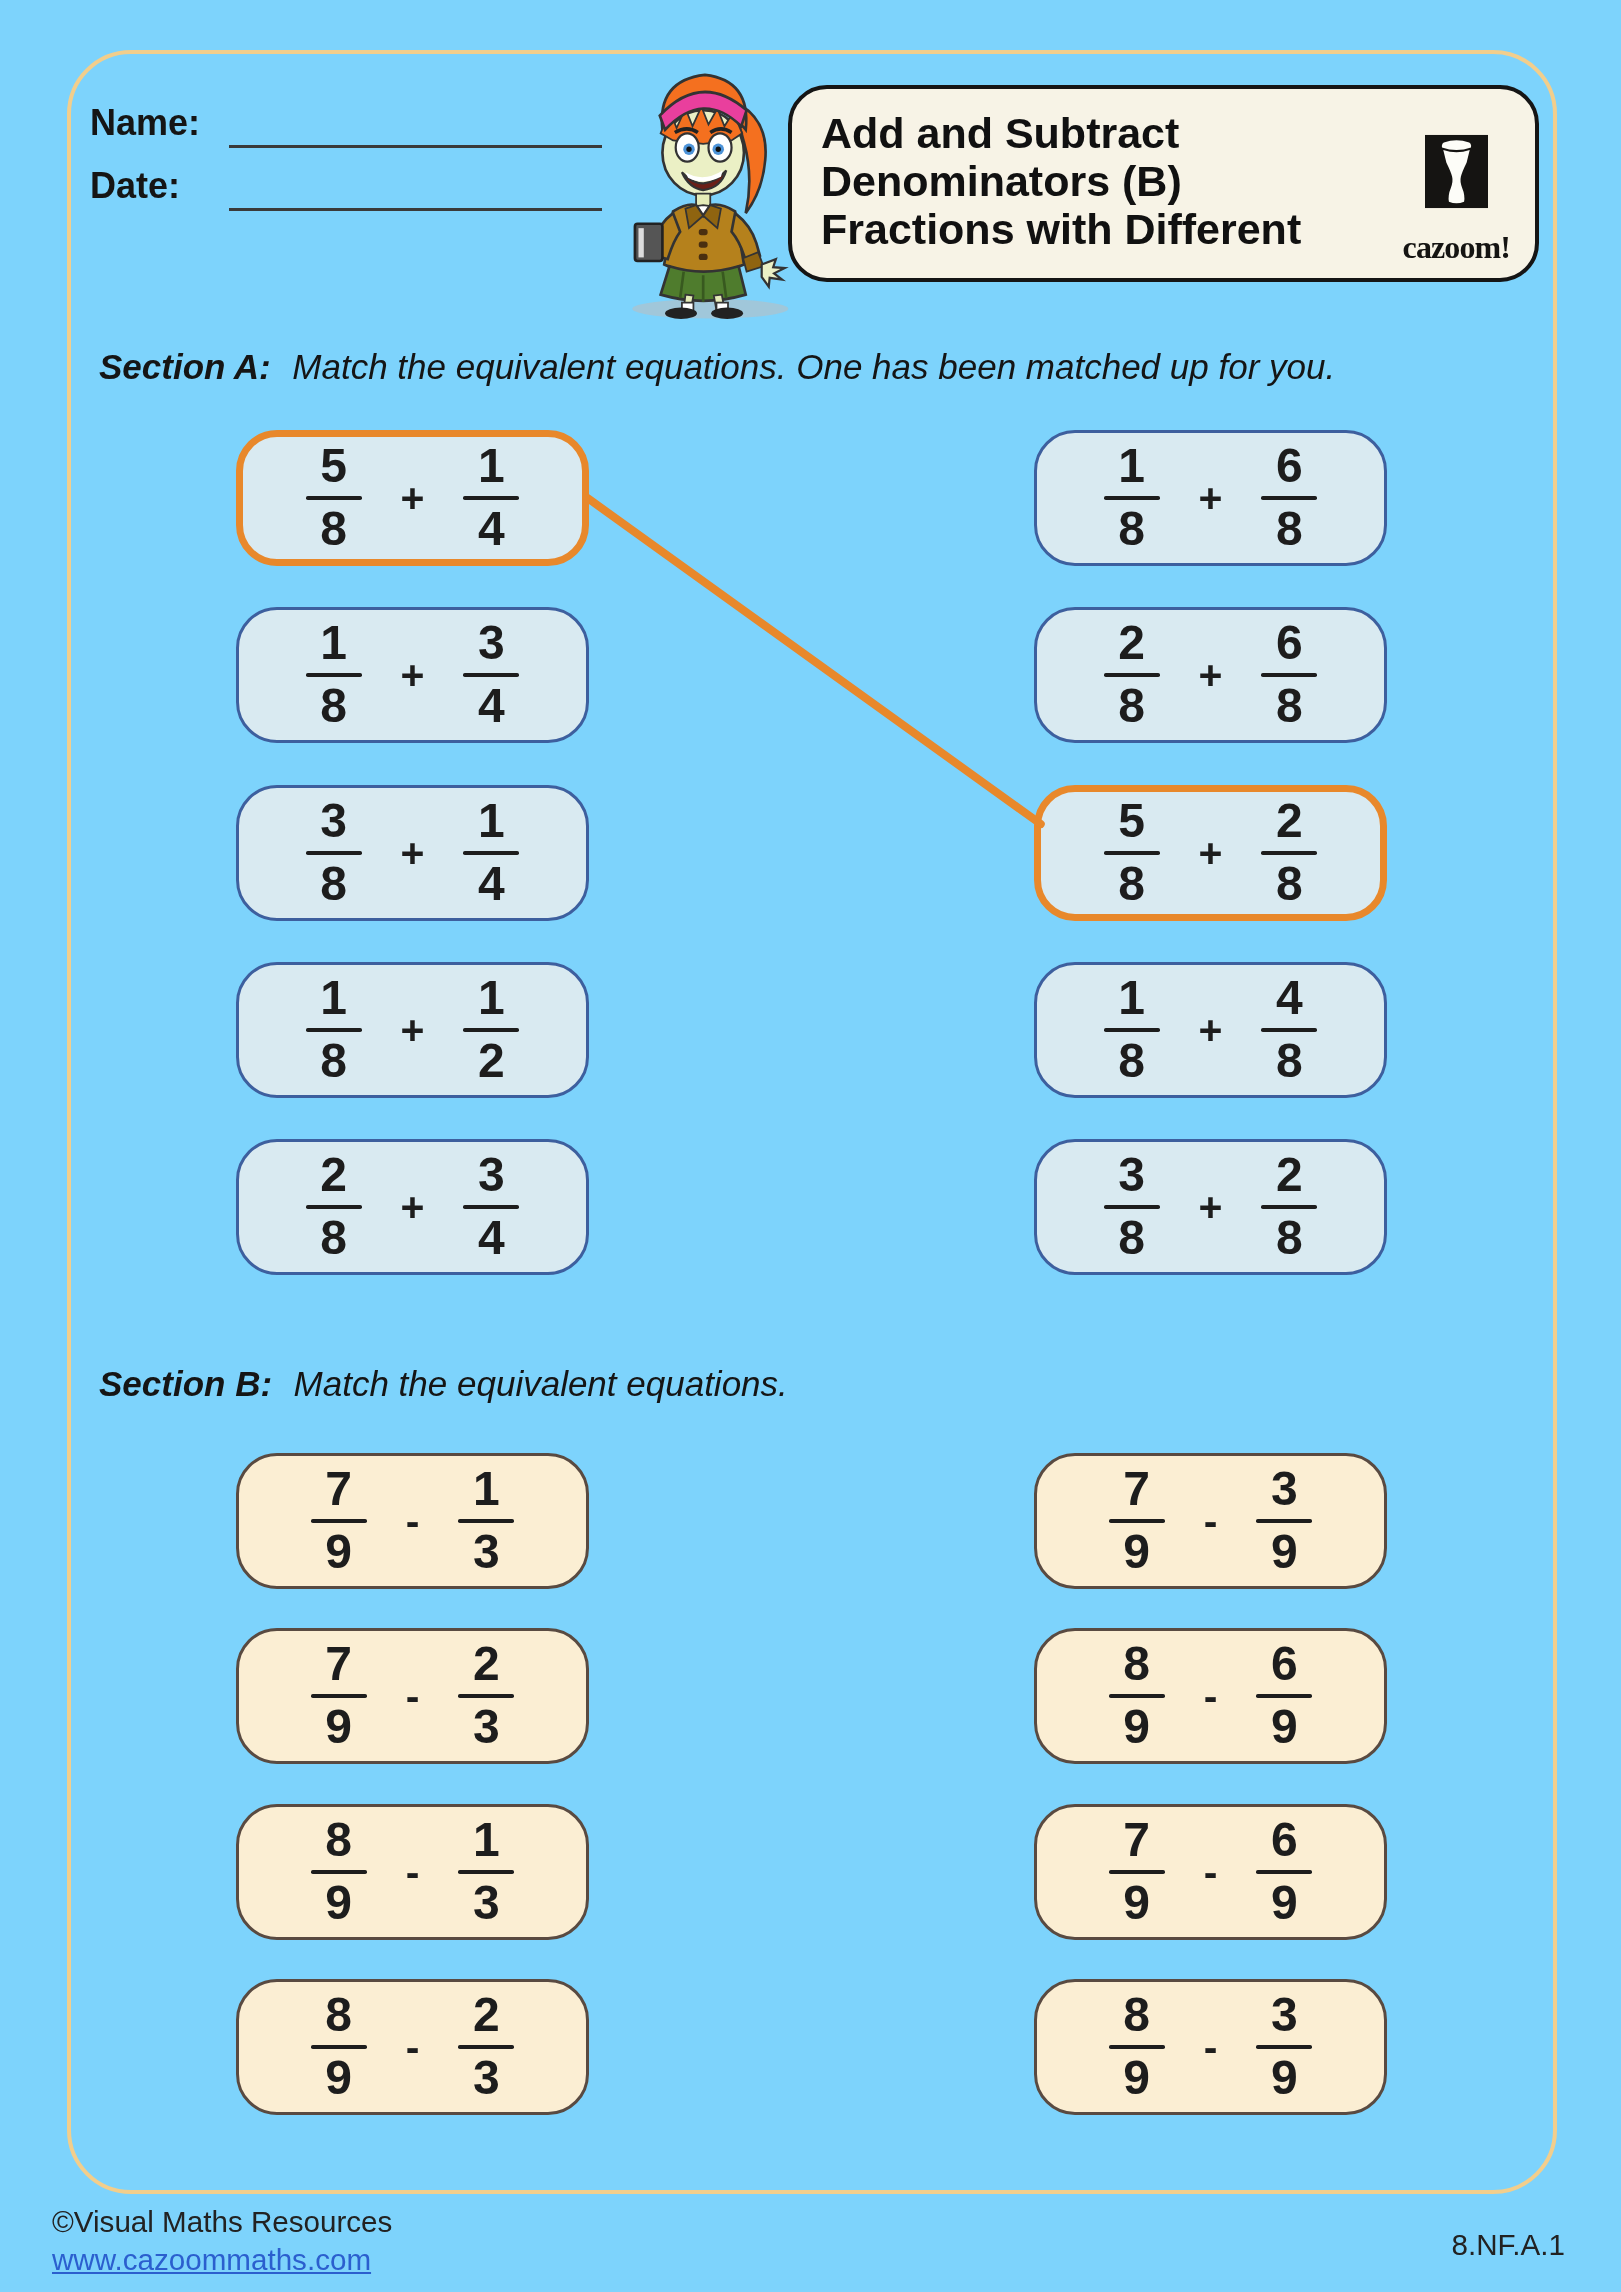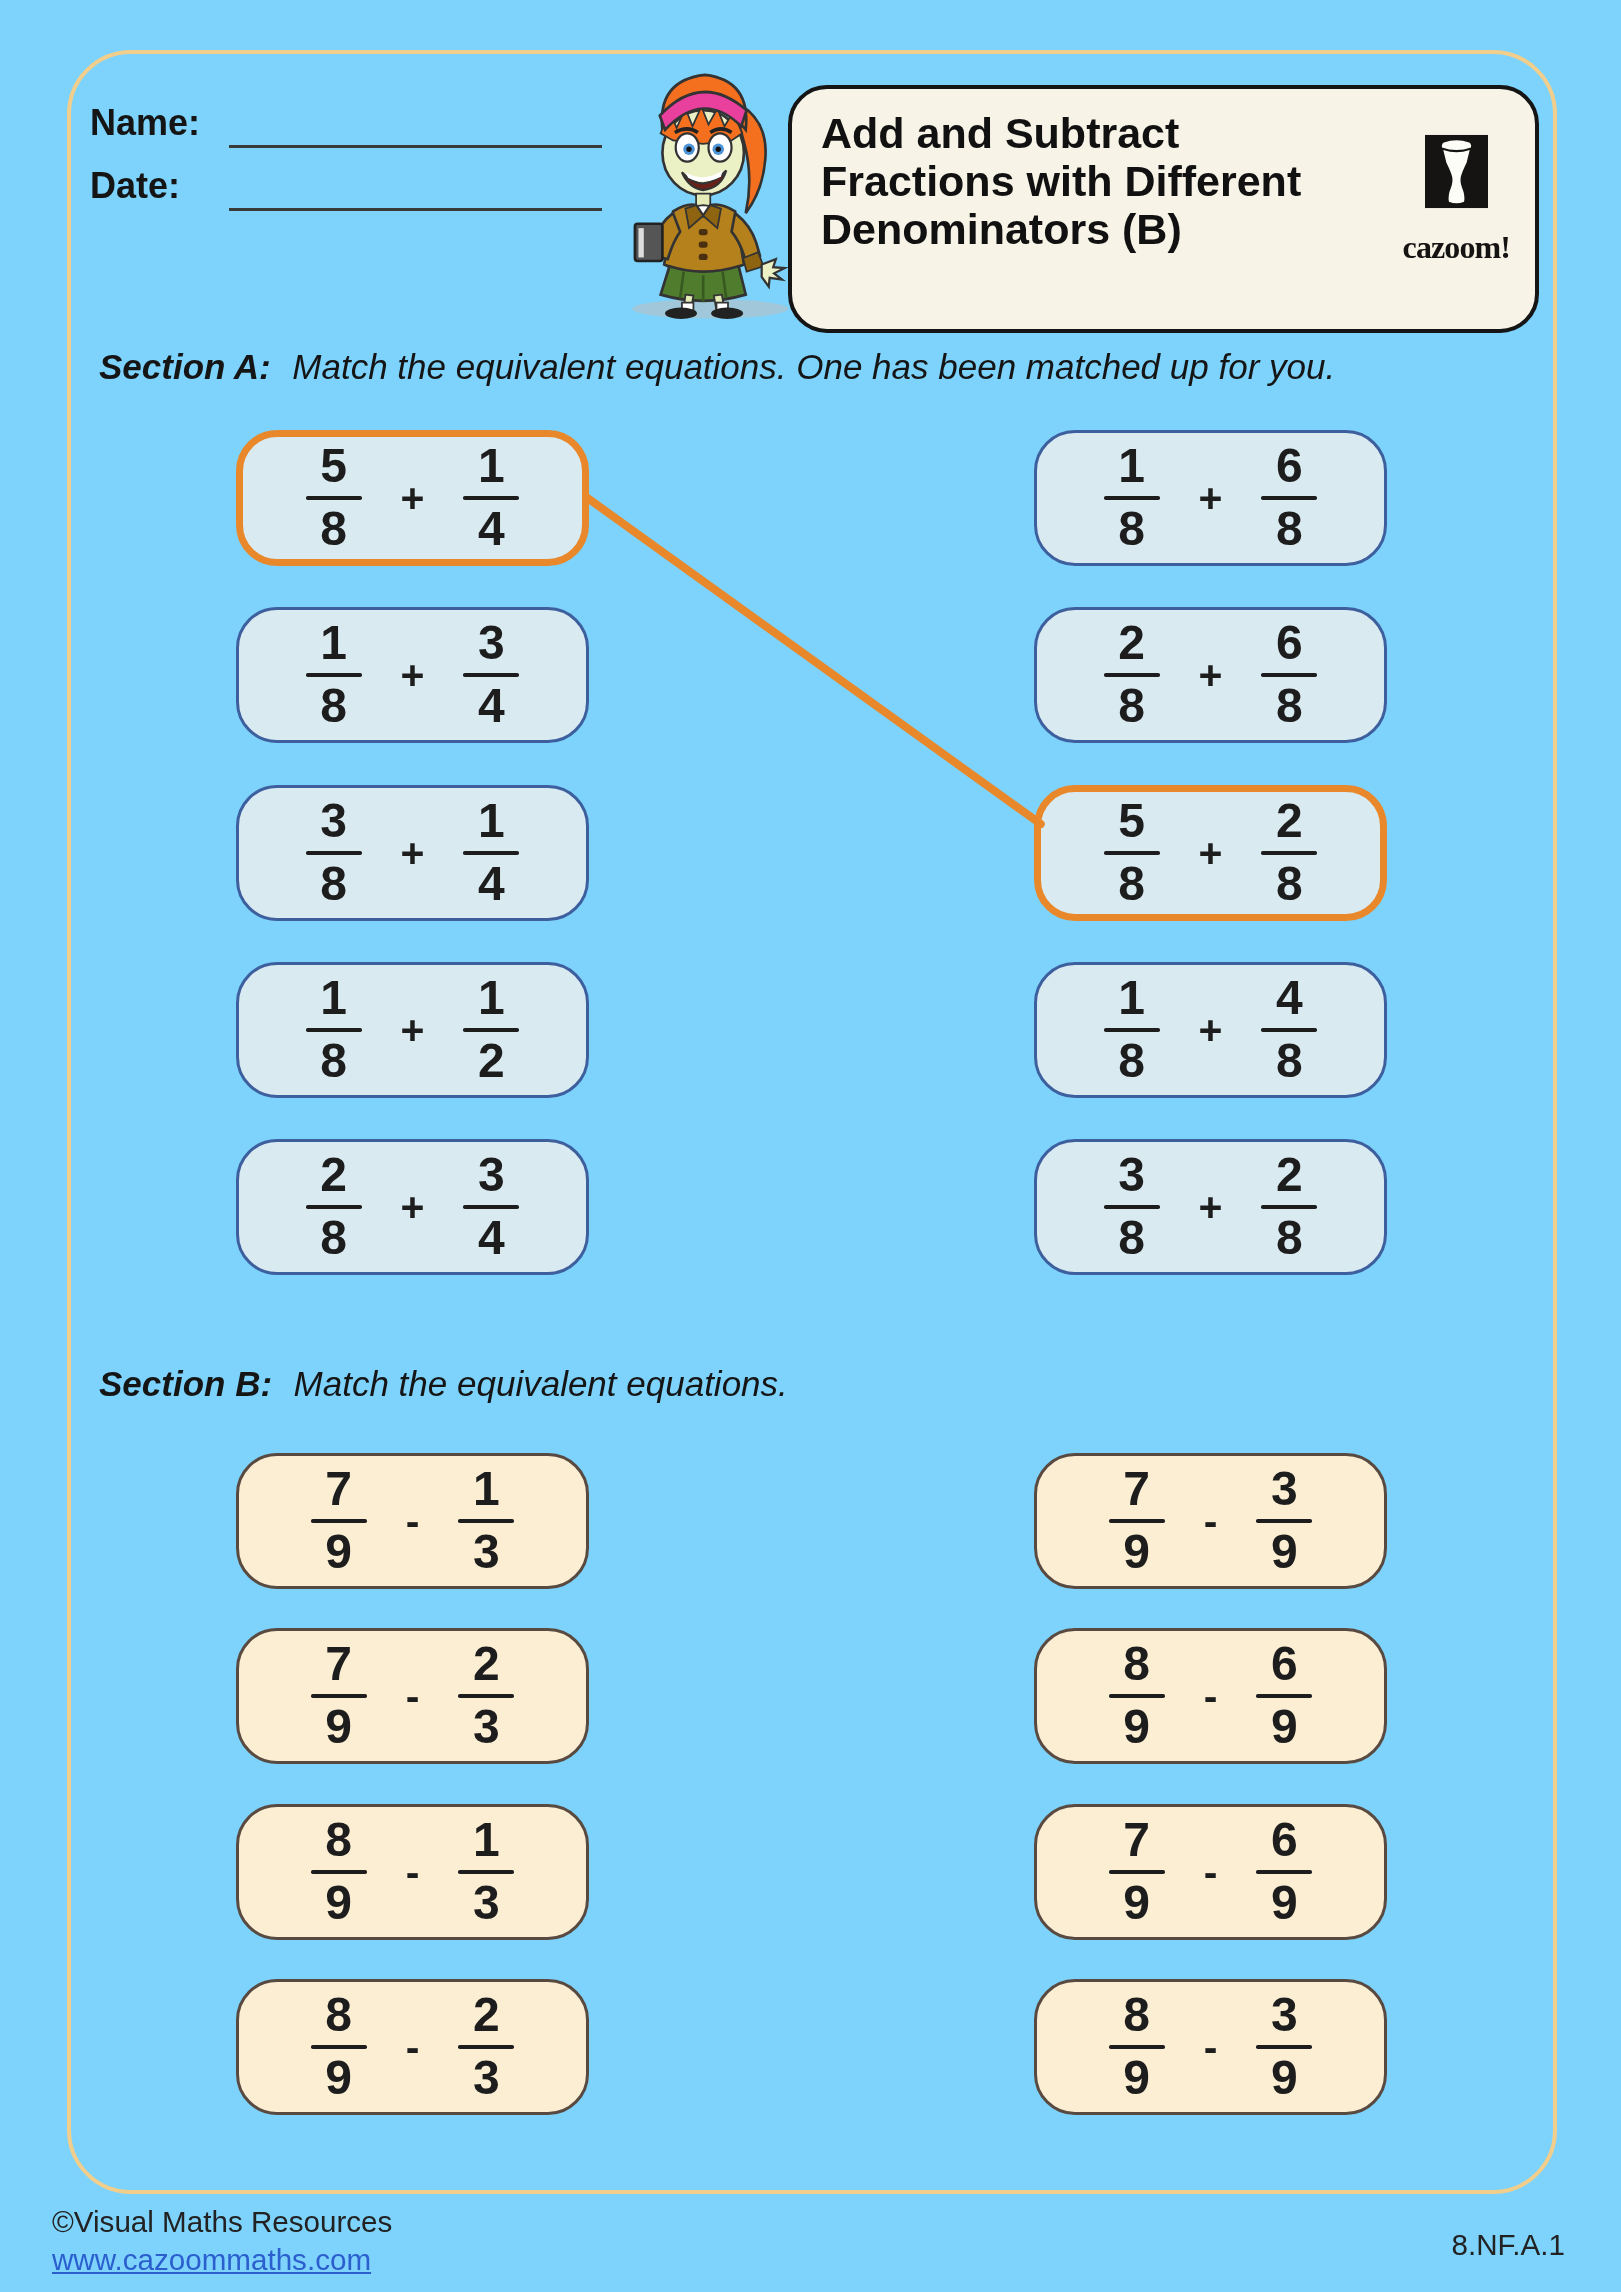--- a/index.html
+++ b/index.html
@@ -18,21 +18,21 @@
     font-family:"Liberation Sans", sans-serif;color:var(--text-dark);overflow:hidden;
   }
   .frame{
     position:absolute;left:67px;top:50px;width:1490px;height:2144px;
     border:4.5px solid var(--frame-border);border-radius:64px;box-sizing:border-box;
   }
   .field-label{position:absolute;font-size:36px;font-weight:bold;color:#151515;}
   .write-line{position:absolute;height:2.7px;background:#3a3a3a;}
   
   .title-box{
-    position:absolute;left:788px;top:85px;width:751px;height:248px;box-sizing:border-box;
+    position:absolute;left:788px;top:85px;width:751px;height:197px;box-sizing:border-box;
     background:#f7f3e6;border:4.5px solid #151515;border-radius:39px;
   }
   .title-text{position:absolute;left:29px;top:19.7px;font-size:43px;font-weight:bold;line-height:1.12;color:#111;}
   .logo{position:absolute;right:19.7px;top:45px;width:118px;text-align:center;}
   .logo-mark{width:63px;height:75px;margin:0 auto;}
   .logo-text{font-family:Liberation Serif, serif;font-weight:bold;font-size:32px;color:#151412;margin-top:17px;letter-spacing:-0.9px;}
   .girl{position:absolute;left:611px;top:52px;width:195px;height:269px;}
   
   .section-heading{position:absolute;left:99px;font-family:Liberation Sans, sans-serif;font-style:italic;font-size:35px;color:#151515;white-space:nowrap;}
   .h-label{font-weight:bold;margin-right:21.5px;}
@@ -106,22 +106,22 @@
     <path d="M116,273 L125,272 L128,289 L119,290 Z" fill="#e5ecb8" stroke="#333" stroke-width="2"></path>
     <rect x="80" y="281" width="13" height="10" fill="#fff" stroke="#333" stroke-width="2"></rect>
     <rect x="119" y="281" width="13" height="10" fill="#fff" stroke="#333" stroke-width="2"></rect>
     <ellipse cx="79" cy="293" rx="18" ry="6.5" fill="#222"></ellipse>
     <ellipse cx="131" cy="293" rx="18" ry="6.5" fill="#222"></ellipse>
   </svg>
 
   <div class="title-box">
     <div class="title-text">
       <div>Add and Subtract</div>
+      <div>Denominators (B)</div>
       <div>Fractions with Different</div>
-      <div>Denominators (B)</div>
     </div>
     <div class="logo">
       <svg class="logo-mark" viewBox="0 0 100 116">
         <rect width="100" height="116" fill="#151412"></rect>
         <path d="M30,12 Q50,5 70,12 Q74,14 73,20 Q50,28 27,20 Q26,14 30,12 Z" fill="#fdfdf8"></path>
         <path d="M29,24 Q50,31 71,24 L66,44 Q59,58 57,66 Q55,74 59,84 Q64,96 62,106 Q50,111 38,106 Q36,96 41,84 Q45,74 43,66 Q41,58 34,44 Z" fill="#fdfdf8"></path>
       </svg>
       <div class="logo-text">cazoom!</div>
     </div>
   </div>

